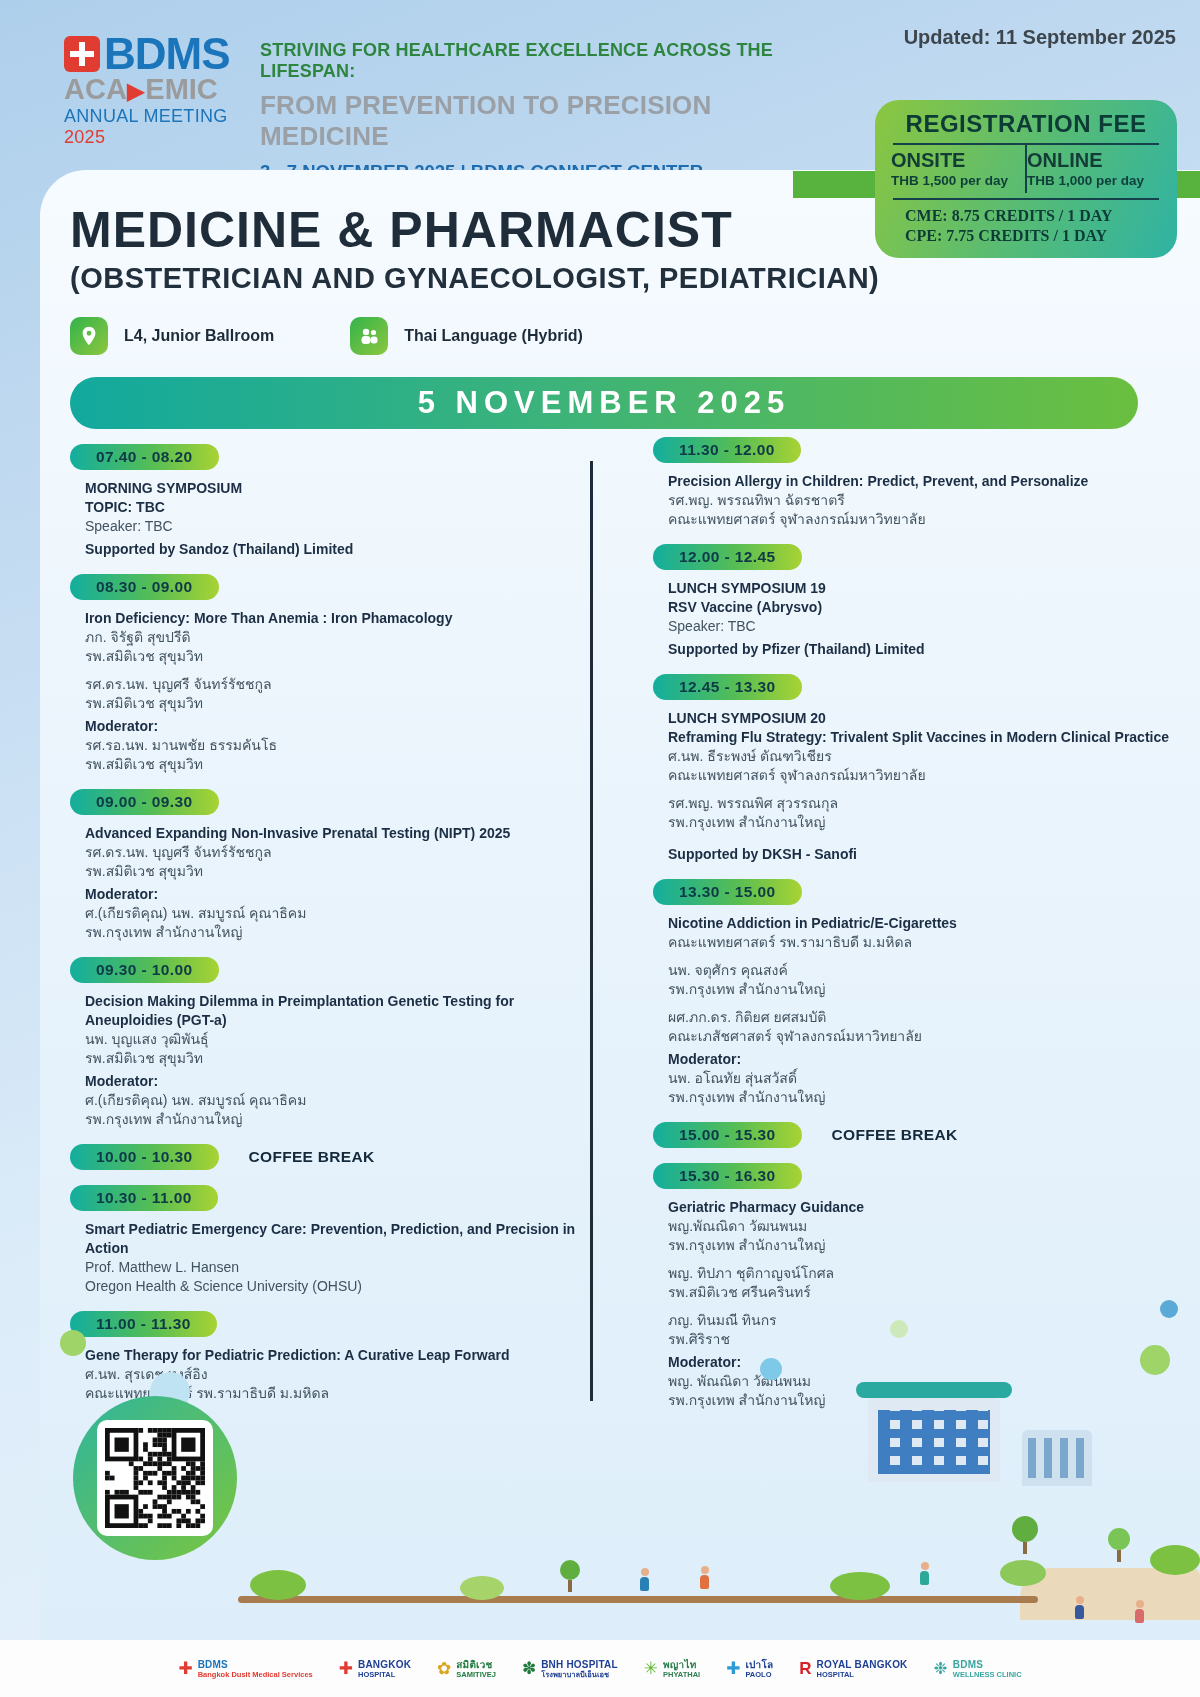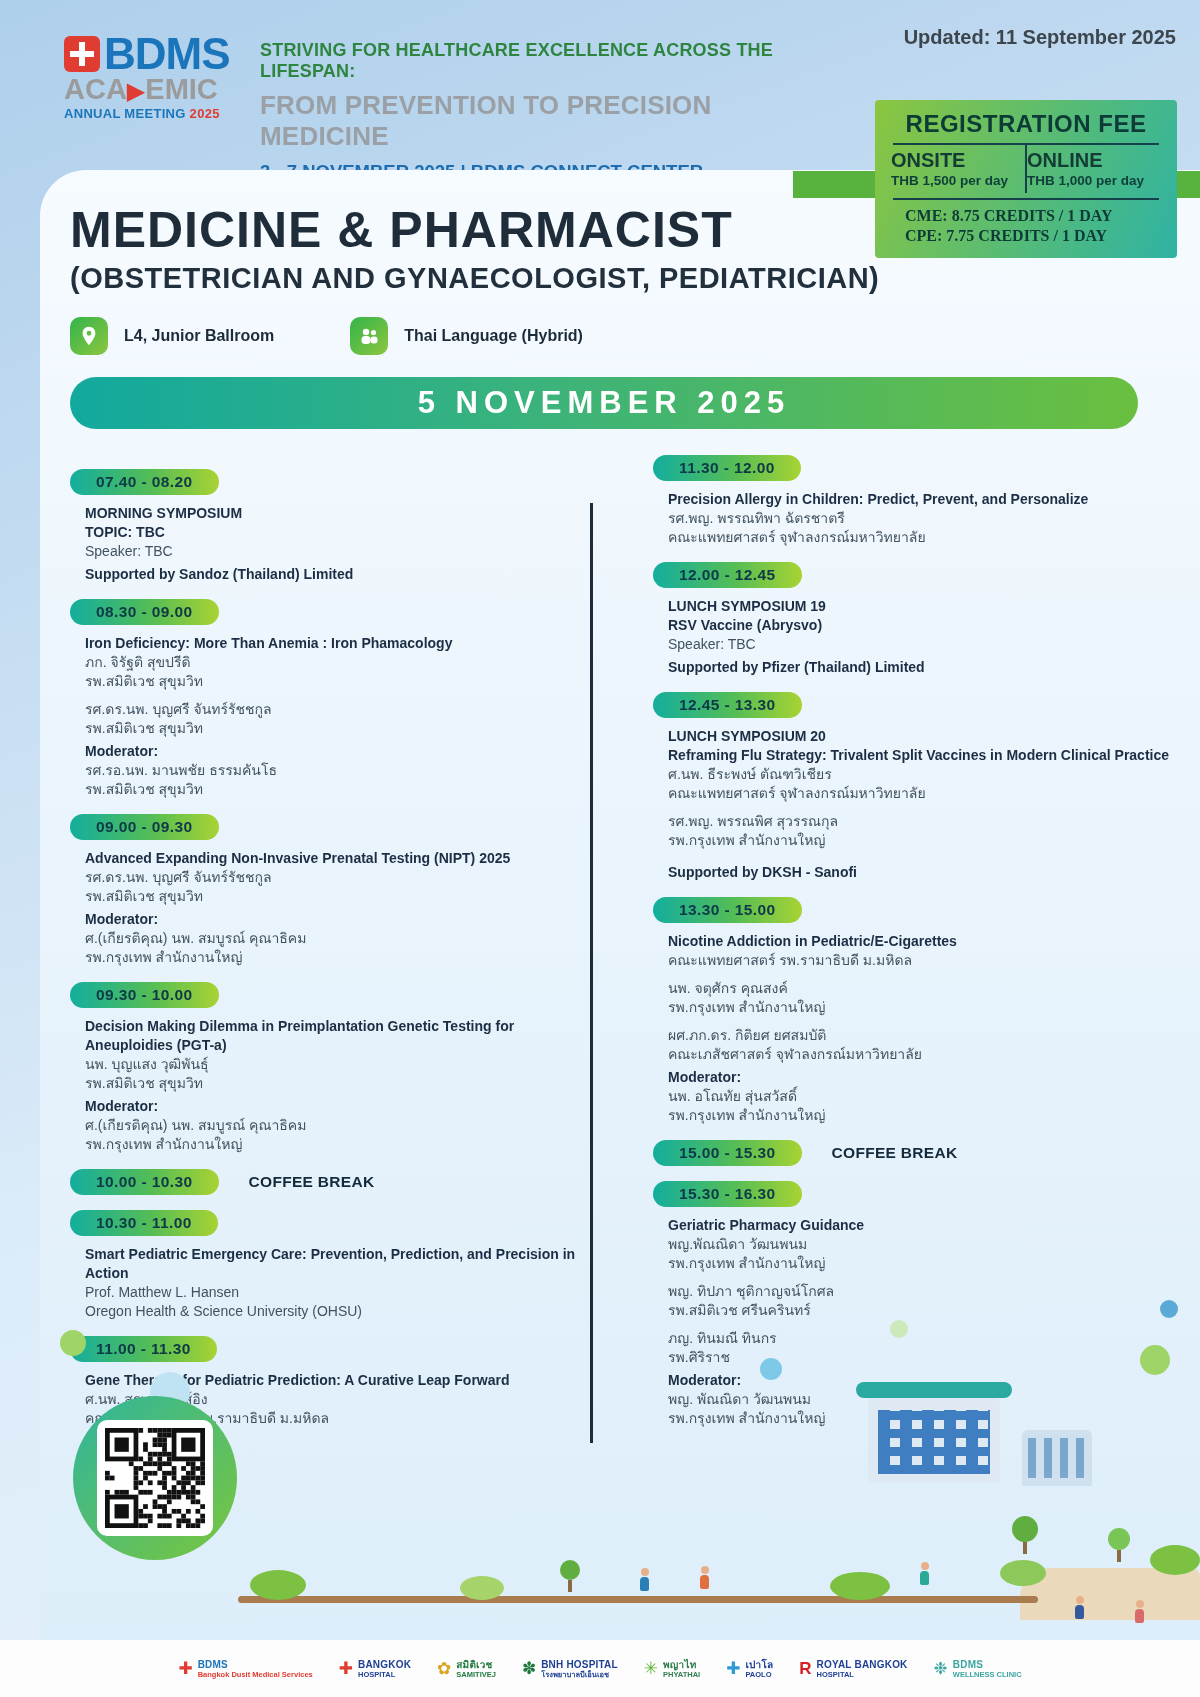--- a/index.html
+++ b/index.html
@@ -14,33 +14,33 @@
   
   .hdr-logo{position:absolute;left:64px;top:34px;width:205px;}
   .logo-row1{display:flex;align-items:center;gap:4px;}
   .logo-cross{width:36px;height:36px;background:#e03c31;border-radius:6px;position:relative;flex:0 0 36px;}
   .logo-cross::before,.logo-cross::after{content:"";position:absolute;background:#fff;}
   .logo-cross::before{left:15px;top:6px;width:6px;height:24px;}
   .logo-cross::after{left:6px;top:15px;width:24px;height:6px;}
   .logo-bdms{font-size:44px;font-weight:bold;color:#1b75bb;letter-spacing:-1px;line-height:40px;}
   .logo-academic{font-size:29px;font-weight:bold;color:#9b9b9b;letter-spacing:0;line-height:30px;}
   .logo-academic .play{color:#e03c31;font-size:24px;}
-  .logo-annual{font-size:13px;font-weight:bold;color:#1b75bb;letter-spacing:.3px;}
+  .logo-annual{font-size:18px;font-weight:normal;color:#1b75bb;letter-spacing:.3px;}
   .logo-annual .yr{color:#e03c31;}
   .hdr-tags{position:absolute;left:260px;top:40px;width:580px;}
   .tag1{font-size:18px;font-weight:bold;color:#2e8540;letter-spacing:.2px;}
   .tag2{font-size:26px;font-weight:bold;color:#9aa0a6;margin-top:8px;letter-spacing:.2px;}
   .tag3{font-size:18.5px;font-weight:bold;color:#1d6db0;margin-top:9px;}
   .updated{position:absolute;right:24px;top:26px;font-size:20px;font-weight:bold;color:#3d464d;}
   
   .green-band{position:absolute;left:793px;right:0;top:171px;height:27px;background:#57b33e;z-index:2;}
   
   .fee-box{position:absolute;right:23px;top:100px;width:302px;height:158px;z-index:3;
     background:linear-gradient(115deg,#8cc63f 0%,#55bb77 55%,#2fb3a4 100%);
-    border-radius:4px;padding:10px 16px 8px 16px;color:#0e3f3a;}
+    border-radius:24px;padding:10px 16px 8px 16px;color:#0e3f3a;}
   .fee-title{text-align:center;font-size:24px;font-weight:bold;letter-spacing:.5px;color:#0d3b36;}
   .fee-rule{height:2px;background:#15424a;margin:5px 2px 0 2px;}
   .fee-cols{display:flex;align-items:stretch;}
   .fee-col{flex:1;text-align:left;padding:4px 0 5px 0;}
   .fee-col + .fee-col{border-left:2px solid #15424a;}
   .fee-opt{font-size:20px;font-weight:bold;color:#123c35;}
   .fee-amt{font-size:13.5px;font-weight:bold;margin-top:1px;}
   .fee-credits{font-size:16px;font-weight:bold;margin-top:6px;padding-left:14px;color:#0d3b36;}
   .fee-credits div{line-height:20px;font-family:Liberation Serif, serif;}
   
@@ -51,21 +51,21 @@
   .m-sub{font-size:29px;font-weight:bold;color:#22303d;letter-spacing:.5px;margin-top:6px;}
   .info-row{display:flex;align-items:center;gap:16px;margin-top:22px;}
   .info-ico{width:38px;height:38px;border-radius:10px;flex:0 0 38px;
     background:linear-gradient(135deg,#32b44a,#8dc63f);display:flex;align-items:center;justify-content:center;}
   .info-txt{font-size:16px;font-weight:bold;color:#1d2b38;margin-right:60px;}
   .date-banner{margin-top:22px;height:52px;border-radius:26px;width:1068px;
     background:linear-gradient(90deg,#12a99e 0%,#3cb37a 45%,#6abf3f 100%);
     display:flex;align-items:center;justify-content:center;
     color:#ffffff;font-size:31px;font-weight:bold;letter-spacing:6px;}
   
-  .columns{display:flex;margin-top:26px;align-items:flex-end;}
+  .columns{display:flex;margin-top:8px;align-items:center;}
   .col-left{width:520px;flex:0 0 520px;}
   .col-divider{width:3px;height:940px;background:#1e2c39;flex:0 0 3px;}
   .col-right{flex:1;padding-left:60px;min-width:0;}
   .session{margin-bottom:15px;}
   .time-row{display:flex;align-items:center;margin-bottom:9px;}
   .time-pill{display:inline-block;padding:4px 26px;border-radius:16px;
     background:linear-gradient(90deg,#13ae9e 0%,#55bd55 55%,#a8d333 100%);
     font-weight:bold;font-size:15.5px;color:#0e3a47;letter-spacing:.4px;white-space:nowrap;}
   .break-note{font-weight:bold;font-size:15.5px;color:#14293a;margin-left:30px;letter-spacing:.3px;}
   .session-body{padding-left:15px;}

